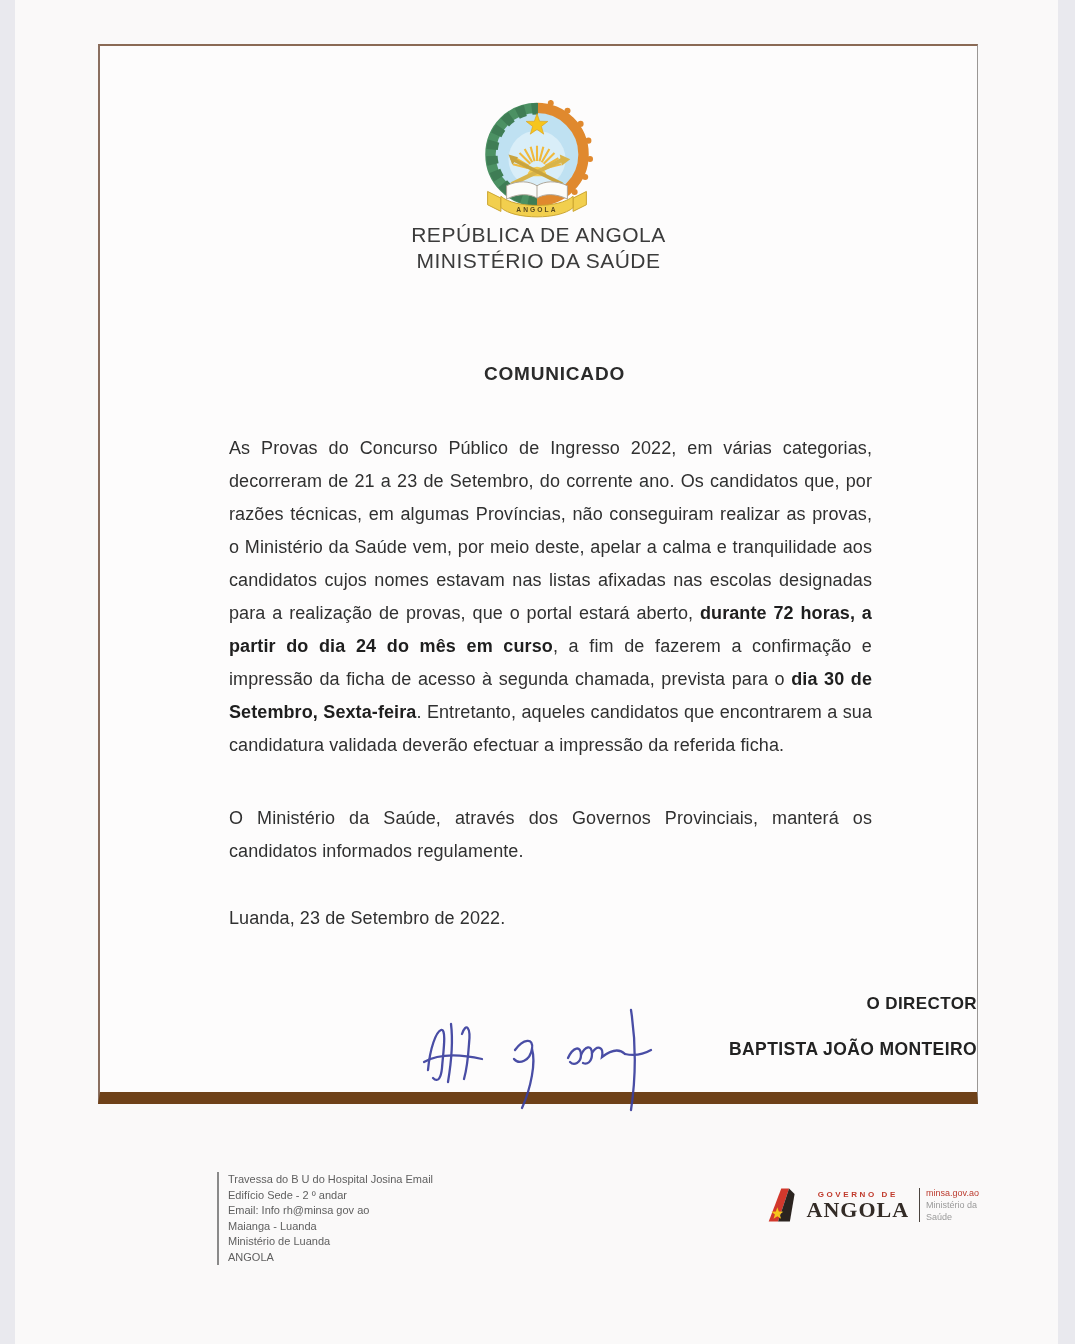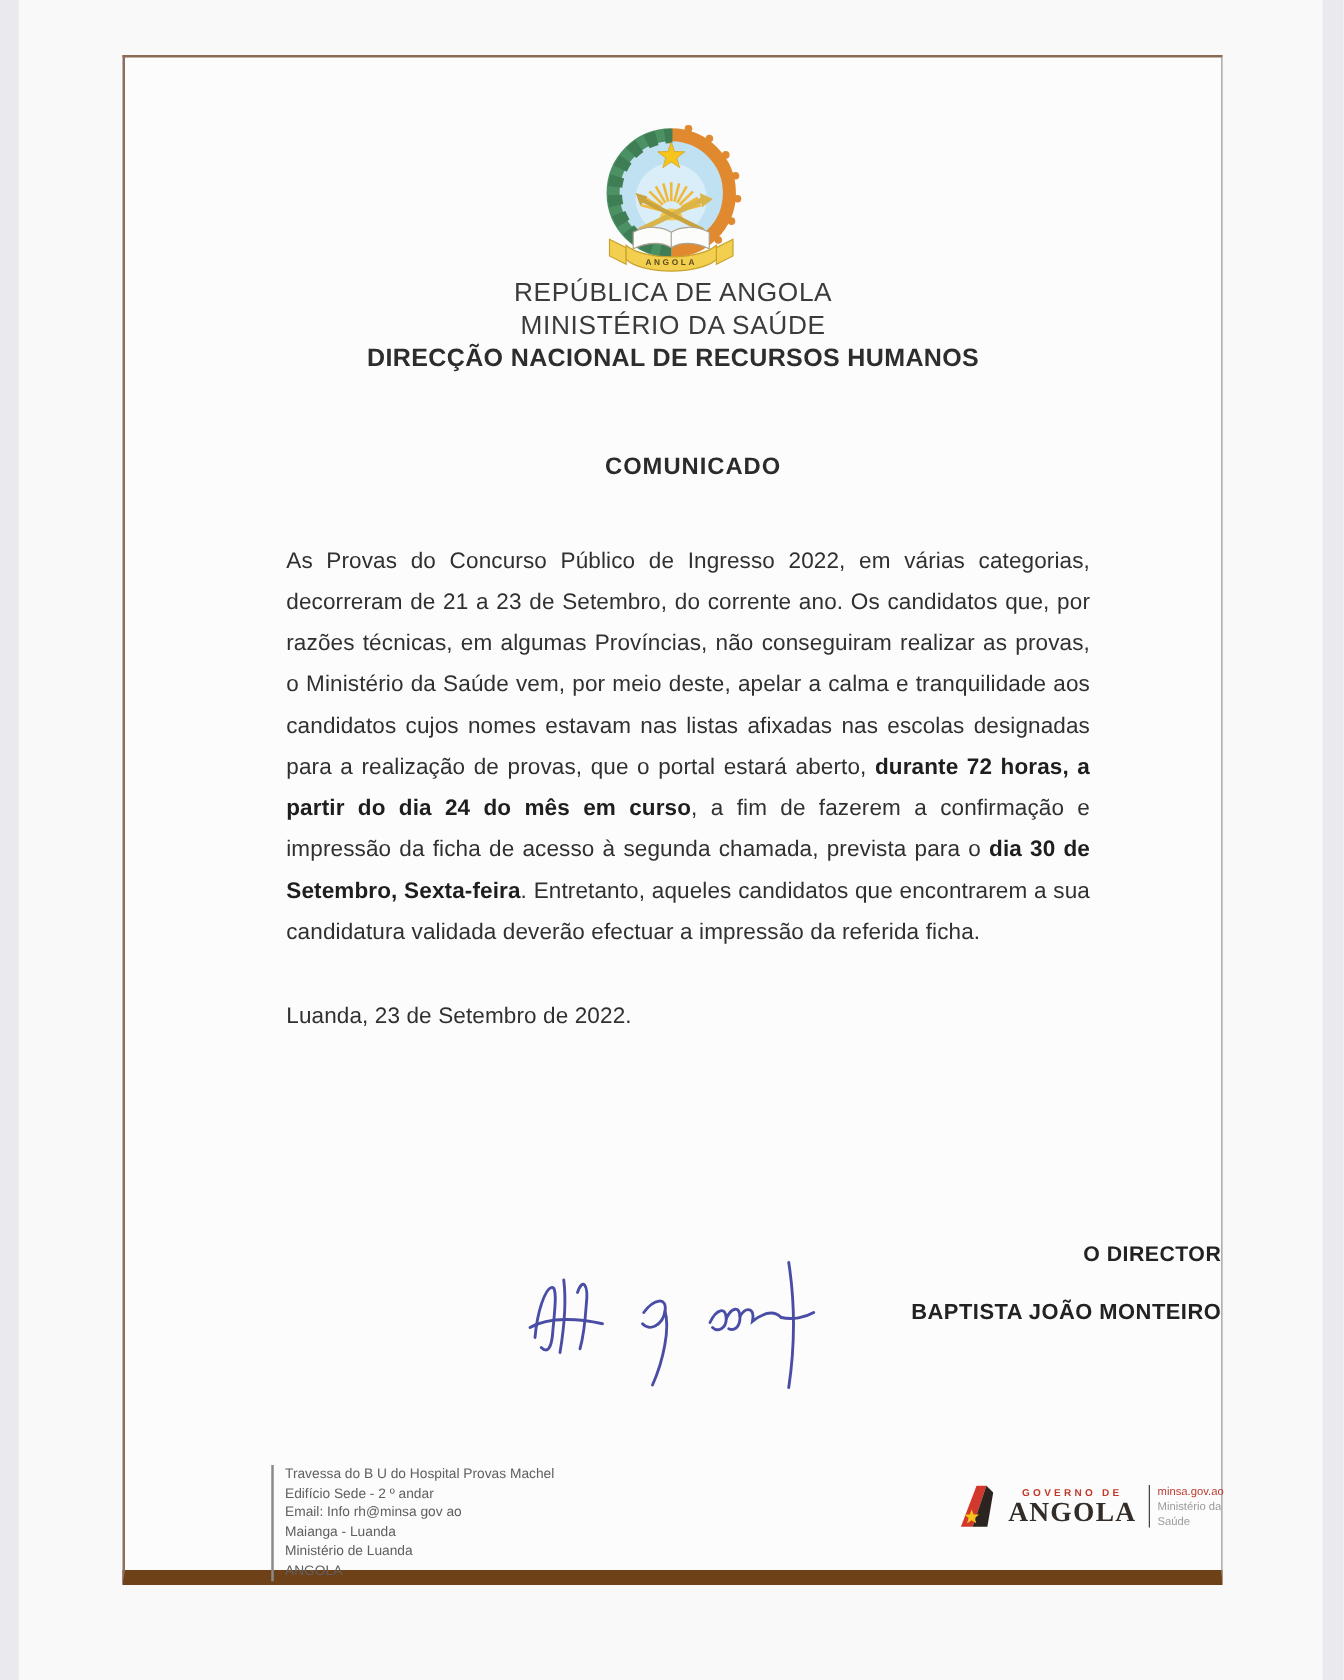--- a/index.html
+++ b/index.html
@@ -10,21 +10,21 @@
     overflow: hidden;
     position: relative;
   }
   .edge-band { position: absolute; top: 0; height: 1344px; background: #e9e9ee; }
   .edge-band.left  { left: 0; width: 15px; }
   .edge-band.right { left: 1058px; width: 17px; }
 
   .page {
     position: absolute;
     left: 98px; top: 44px;
-    width: 880px; height: 1224px;
+    width: 880px; height: 1060px;
     background: #fdfcfc;
     border-top: 2px solid #8a6a55;
     border-left: 2px solid #8a6f60;
     border-right: 1px solid #9a9795;
     border-bottom: 12px solid #6e4119;
   }
 
   .emblem { position: absolute; left: 380px; top: 54px; width: 114px; height: 124px; }
 
   .doc-header {
@@ -142,27 +142,27 @@
       <path d="M8,96 L22,103 L22,117 L8,110 Z" fill="#f2cf4e" stroke="#c9a22c" stroke-width="1"></path>
       <path d="M112,96 L98,103 L98,117 L112,110 Z" fill="#f2cf4e" stroke="#c9a22c" stroke-width="1"></path>
       <path d="M22,101 C36,114 84,114 98,101 L98,113 C84,126 36,126 22,113 Z" fill="#f2cf4e" stroke="#c9a22c" stroke-width="1"></path>
       <text x="60" y="118" font-size="7" letter-spacing="2.2" fill="#5a4a20" text-anchor="middle" font-family="Liberation Sans, sans-serif" font-weight="bold">ANGOLA</text>
     </g>
   </svg>
 
   <div class="doc-header">
     <div class="h-line1">REPÚBLICA DE ANGOLA</div>
     <div class="h-line2">MINISTÉRIO DA SAÚDE</div>
-    <div class="h-line3">DIRECÇÃO NACIONAL DE RECURSOS HUMANOS</div>
   </div>
 
   <div class="doc-title">COMUNICADO</div>
 
   <div class="doc-body">
     <p><span>As Provas do Concurso Público de Ingresso 2022, em várias categorias, decorreram de 21 a 23 de Setembro, do corrente ano. Os candidatos que, por razões técnicas, em algumas Províncias, não conseguiram realizar as provas, o Ministério da Saúde vem, por meio deste, apelar a calma e tranquilidade aos candidatos cujos nomes estavam nas listas afixadas nas escolas designadas para a realização de provas, que o portal estará aberto, </span><b>durante 72 horas, a partir do dia 24 do mês em curso</b><span>, a fim de fazerem a confirmação e impressão da ficha de acesso à segunda chamada, prevista para o </span><b>dia 30 de Setembro, Sexta-feira</b><span>. Entretanto, aqueles candidatos que encontrarem a sua candidatura validada deverão efectuar a impressão da referida ficha.</span></p>
+    <p>O Ministério da Saúde, através dos Governos Provinciais, manterá os candidatos informados regulamente.</p>
     <p class="date-line">Luanda, 23 de Setembro de 2022.</p>
   </div>
 
   <div class="sig-block">
     <div class="sig-role">O DIRECTOR</div>
     <div class="sig-name">BAPTISTA JOÃO MONTEIRO</div>
   </div>
   <svg class="sig-ink" viewBox="0 0 240 112" xmlns="http://www.w3.org/2000/svg">
     <g fill="none" stroke="#3a3f9e" stroke-width="2.3" stroke-linecap="round" opacity="0.92">
       <path d="M10,66 C12,44 18,28 23,26 C29,24 25,50 24,64 C23,74 20,79 15,74"></path>
@@ -173,21 +173,21 @@
       <path d="M114,45 C118,58 113,84 104,104"></path>
       <path d="M150,54 C155,43 163,41 163,51 C163,59 156,62 152,58"></path>
       <path d="M163,51 C167,42 174,40 174,50 C174,58 169,61 165,59"></path>
       <path d="M174,49 C179,41 186,42 184,53 C193,46 201,44 207,50"></path>
       <path d="M213,6 C217,32 219,66 213,106"></path>
       <path d="M207,50 C216,52 226,50 233,46"></path>
     </g>
   </svg>
 
   <div class="footer-address">
-    <div>Travessa do B U do Hospital Provas Machel</div>
+    <div>Travessa do B U do Hospital Josina Email</div>
     <div>Edifício Sede - 2 º andar</div>
     <div>Email: Info rh@minsa gov ao</div>
     <div>Maianga - Luanda</div>
     <div>Ministério de Luanda</div>
     <div>ANGOLA</div>
   </div>
 
   <div class="footer-logo">
     <svg class="logo-a" viewBox="0 0 44 50" xmlns="http://www.w3.org/2000/svg">
       <polygon points="6,46 22,4 32,4 18,46" fill="#d2382c"></polygon>

